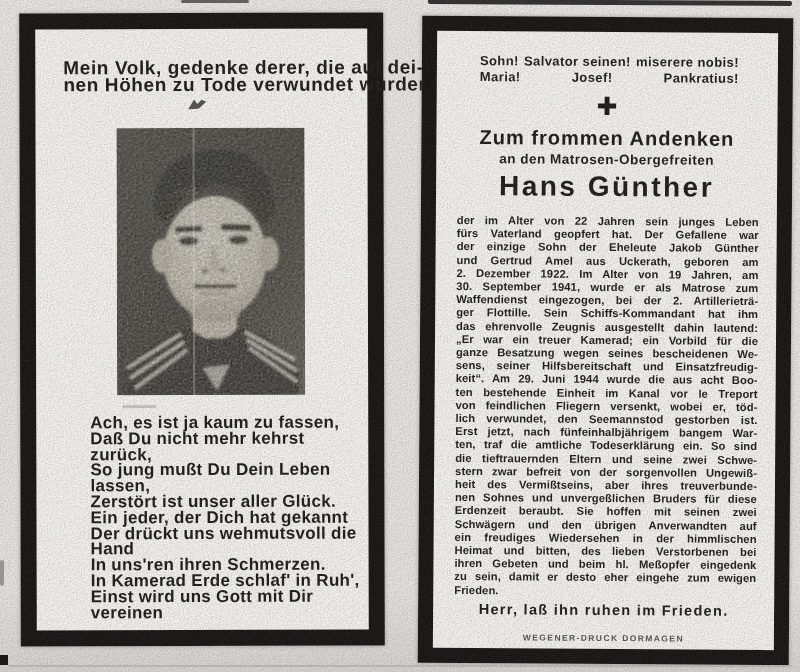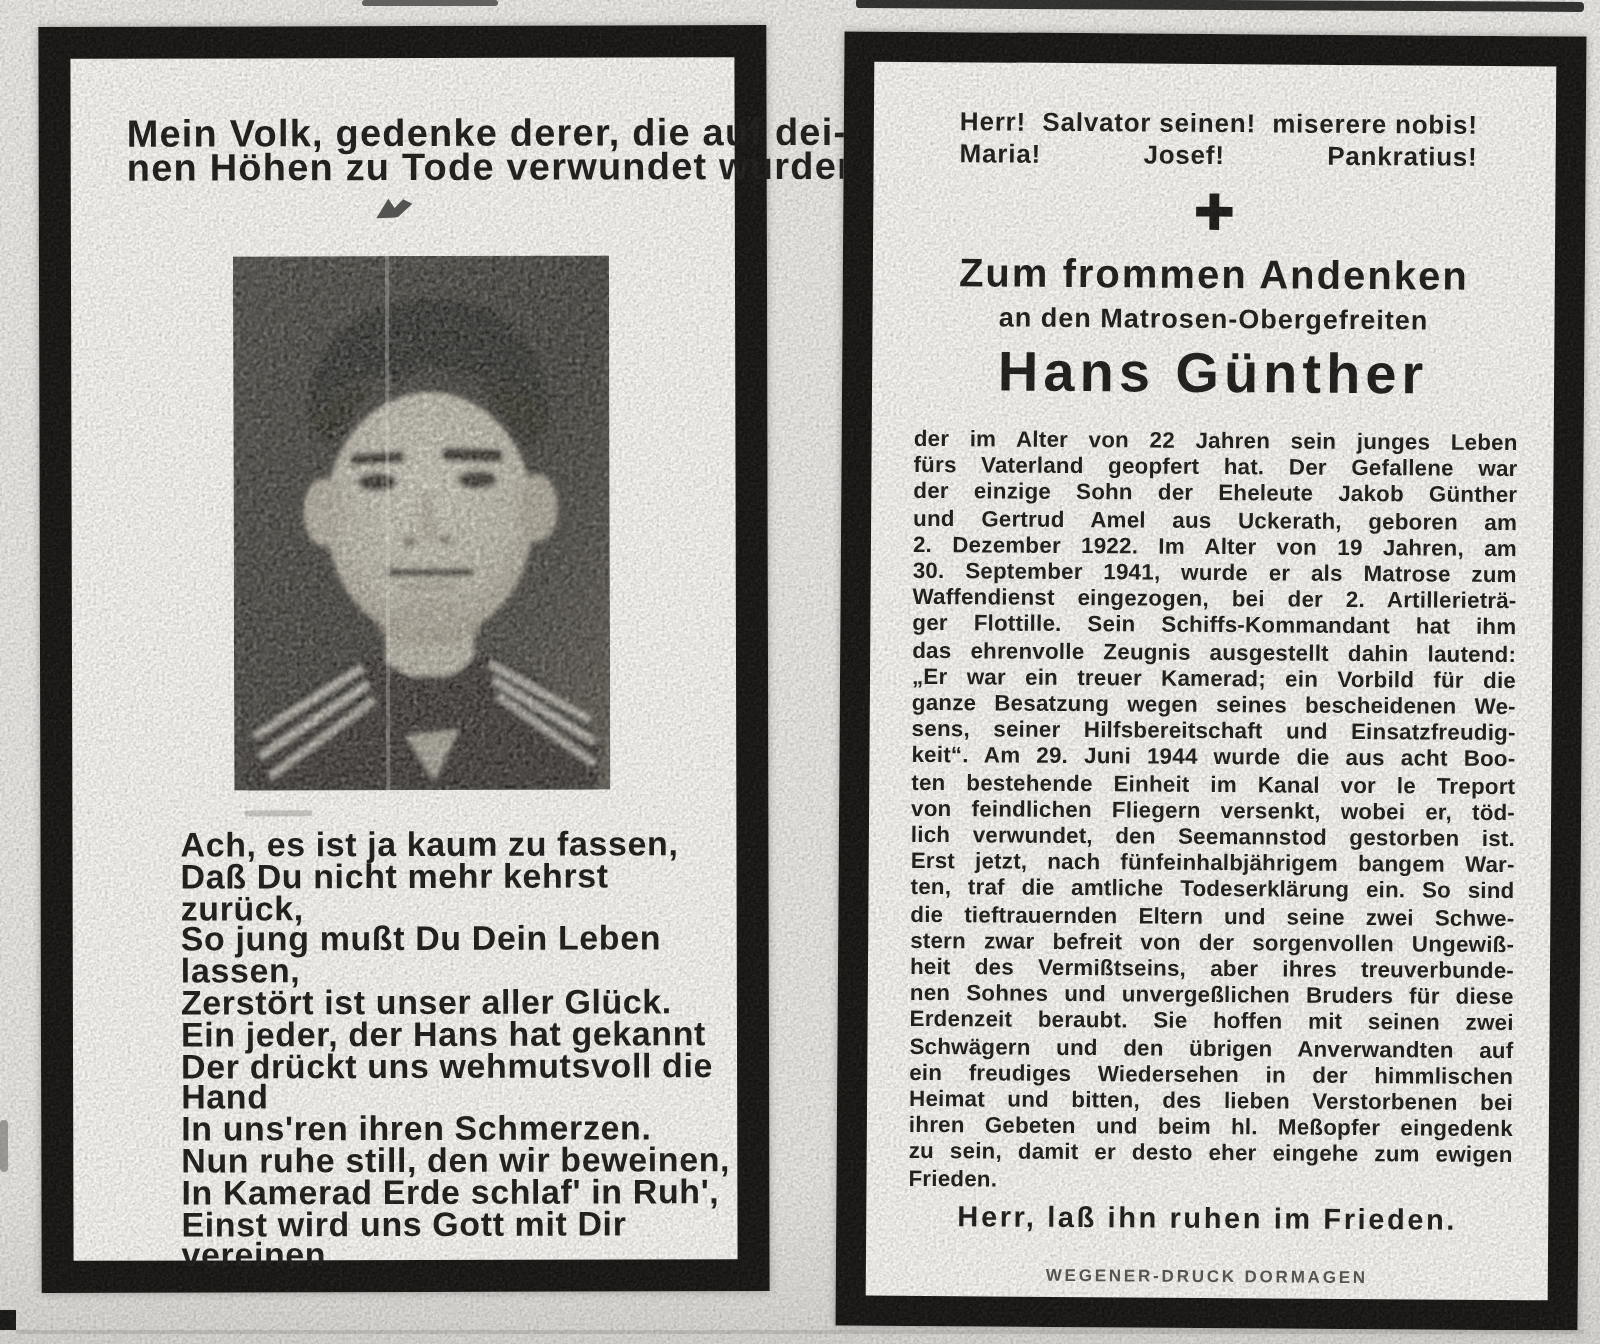--- a/index.html
+++ b/index.html
@@ -165,35 +165,34 @@
         </svg>
       </div>
 
       <div class="photo-smudge"></div>
 
       <div class="poem">
           <div class="poem-line">Ach, es ist ja kaum zu fassen,</div>
           <div class="poem-line">Daß Du nicht mehr kehrst zurück,</div>
           <div class="poem-line">So jung mußt Du Dein Leben lassen,</div>
           <div class="poem-line">Zerstört ist unser aller Glück.</div>
-          <div class="poem-line">Ein jeder, der Hans hat gekannt</div>
+          <div class="poem-line">Ein jeder, der Dich hat gekannt</div>
           <div class="poem-line">Der drückt uns wehmutsvoll die Hand</div>
           <div class="poem-line">In uns'ren ihren Schmerzen.</div>
-          <div class="poem-line">Nun ruhe still, den wir beweinen,</div>
           <div class="poem-line">In Kamerad Erde schlaf' in Ruh',</div>
           <div class="poem-line">Einst wird uns Gott mit Dir vereinen</div>
         </div>
     </div>
   </div>
 
   <div class="page page-right">
     <div class="page-inner">
       <div class="invocations">
         <div class="invocation-row">
-          <span>Herr!</span>
+          <span>Sohn!</span>
           <span>Salvator seinen!</span>
           <span>miserere nobis!</span>
         </div>
         <div class="invocation-row">
           <span>Maria!</span>
           <span>Josef!</span>
           <span>Pankratius!</span>
         </div>
       </div>
 

